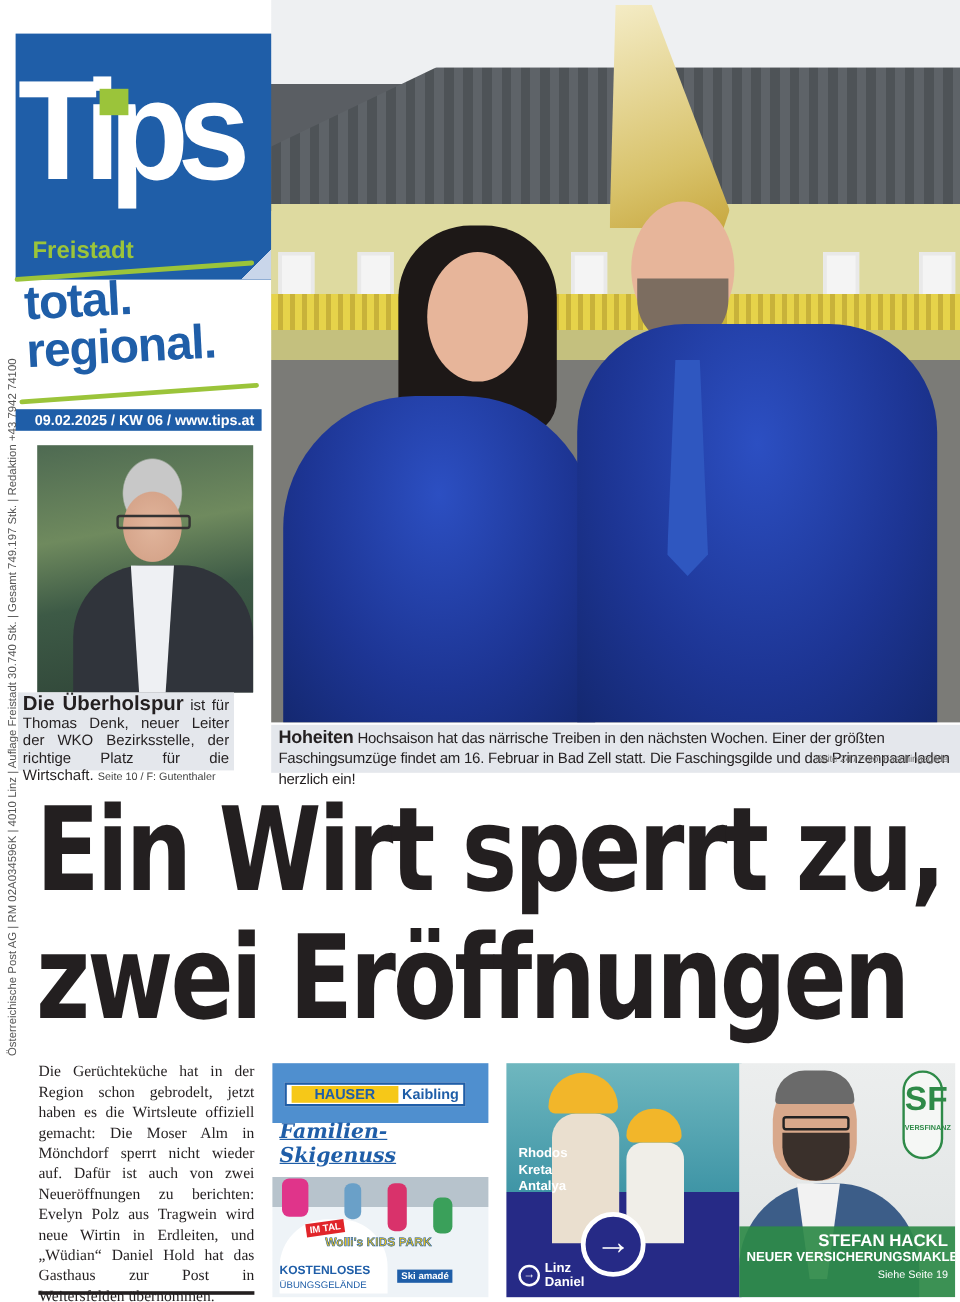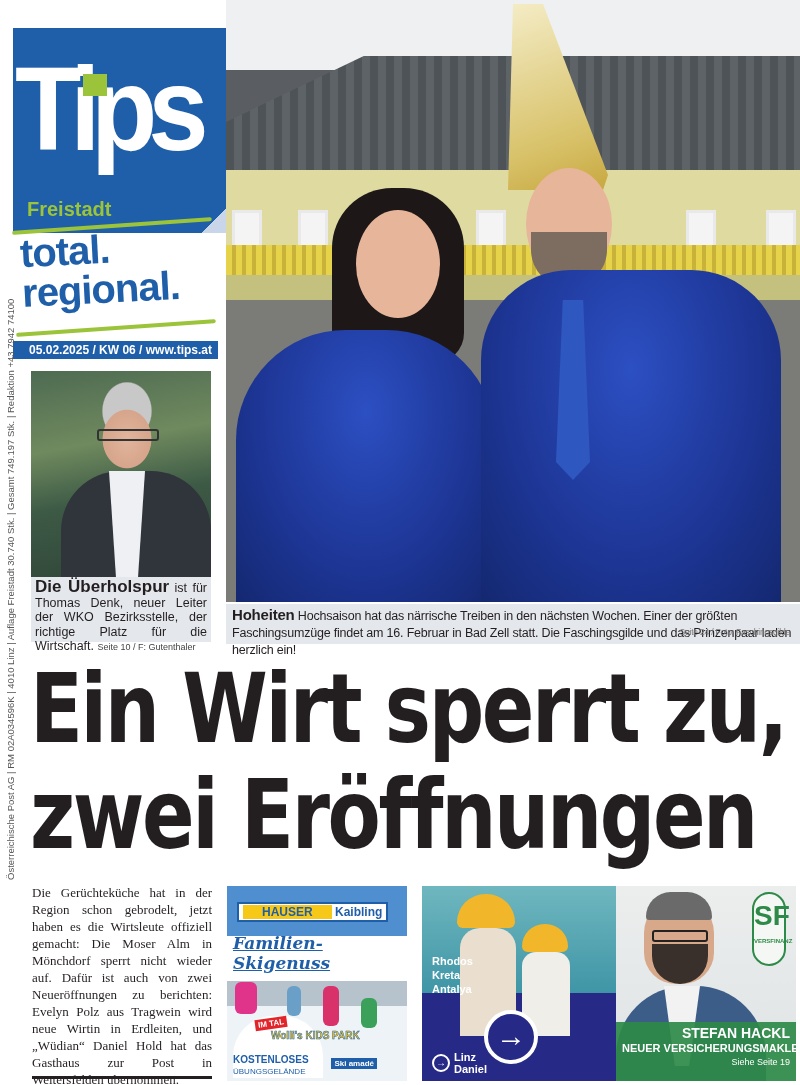--- a/index.html
+++ b/index.html
@@ -28,21 +28,21 @@
 
   
   .teaser-photo { position: absolute; left: 31px; top: 371px; width: 180px; height: 206px;
     background: radial-gradient(ellipse 40px 48px at 96px 68px, #e1b59c 0%, #d6a58b 60%, transparent 62%),
                 radial-gradient(ellipse 60px 70px at 96px 40px, #c8c8c8 0 40%, transparent 42%),
                 linear-gradient(180deg, transparent 0 120px, transparent 120px),
                 linear-gradient(170deg, #4e6a52 0%, #6f8a5e 35%, #3d5a46 60%, #2f4437 100%); overflow: hidden; }
   .teaser-photo .suit { position: absolute; left: 30px; top: 100px; width: 150px; height: 120px; background: #30343b; border-radius: 60px 60px 0 0; }
   .teaser-photo .shirt { position: absolute; left: 78px; top: 100px; width: 36px; height: 110px; background: #eef0f3; clip-path: polygon(0 0, 100% 0, 80% 100%, 20% 100%); }
   .teaser-photo .glasses { position: absolute; left: 66px; top: 58px; width: 62px; height: 12px; border: 2px solid #333; border-radius: 3px; }
-  .teaser-box { position: absolute; left: 31px; top: 577px; width: 180px; height: 65px; background: #e4e7ec; padding: 3px 4px; font-size: 12.5px; line-height: 14.5px; text-align: justify; color: #231f20; }
+  .teaser-box { position: absolute; left: 15px; top: 577px; width: 180px; height: 65px; background: #e4e7ec; padding: 3px 4px; font-size: 12.5px; line-height: 14.5px; text-align: justify; color: #231f20; }
   .teaser-box .kicker { font-weight: 700; font-size: 17px; }
   .teaser-box .src { font-size: 9px; color: #444; }
 
   
   .main-photo { position: absolute; left: 226px; top: 0; width: 574px; height: 602px; overflow: hidden;
     background: linear-gradient(180deg, #eef0f2 0 70px, #5a5e63 70px 170px, #d8d59c 170px 260px, #c4c07e 260px 300px, #7b7b77 300px 602px); }
   .roof { position: absolute; left: 0; top: 56px; width: 574px; height: 120px; background: repeating-linear-gradient(90deg, #4e5357 0 8px, #5e6368 8px 16px); clip-path: polygon(0 55%, 24% 0, 100% 0, 100% 100%, 0 100%); }
   .facade { position: absolute; left: 0; top: 170px; width: 574px; height: 100px; background: #dedaa0; }
   .win { position: absolute; top: 210px; width: 30px; height: 44px; background: #f4f4f4; border: 3px solid #e9e9e9; }
   .garland { position: absolute; left: 0; top: 245px; width: 574px; height: 30px; background: repeating-linear-gradient(90deg, #e6d34a 0 6px, #c8b23a 6px 10px); }
@@ -118,21 +118,21 @@
   <div class="logo-curl"></div>
 </div>
 
 <div class="slogan">
   <div class="stripe s1"></div>
   <div class="line l1">total.</div>
   <div class="line l2">regional.</div>
   <div class="stripe s2"></div>
 </div>
 
-<div class="dateline">05.02.2025 / KW 06 / www.tips.at</div>
+<div class="dateline">09.02.2025 / KW 06 / www.tips.at</div>
 
 <div class="imprint">Österreichische Post AG | RM 02A034596K | 4010 Linz | Auflage Freistadt 30.740 Stk. | Gesamt 749.197 Stk. | Redaktion +43 7942 74100</div>
 
 <div class="teaser-photo">
   <div class="suit"></div>
   <div class="shirt"></div>
   <div class="glasses"></div>
 </div>
 <div class="teaser-box">
   <span class="kicker">Die Überholspur</span><span> ist für Thomas Denk, neuer Leiter der WKO Bezirksstelle, der richtige Platz für die Wirtschaft.</span>

